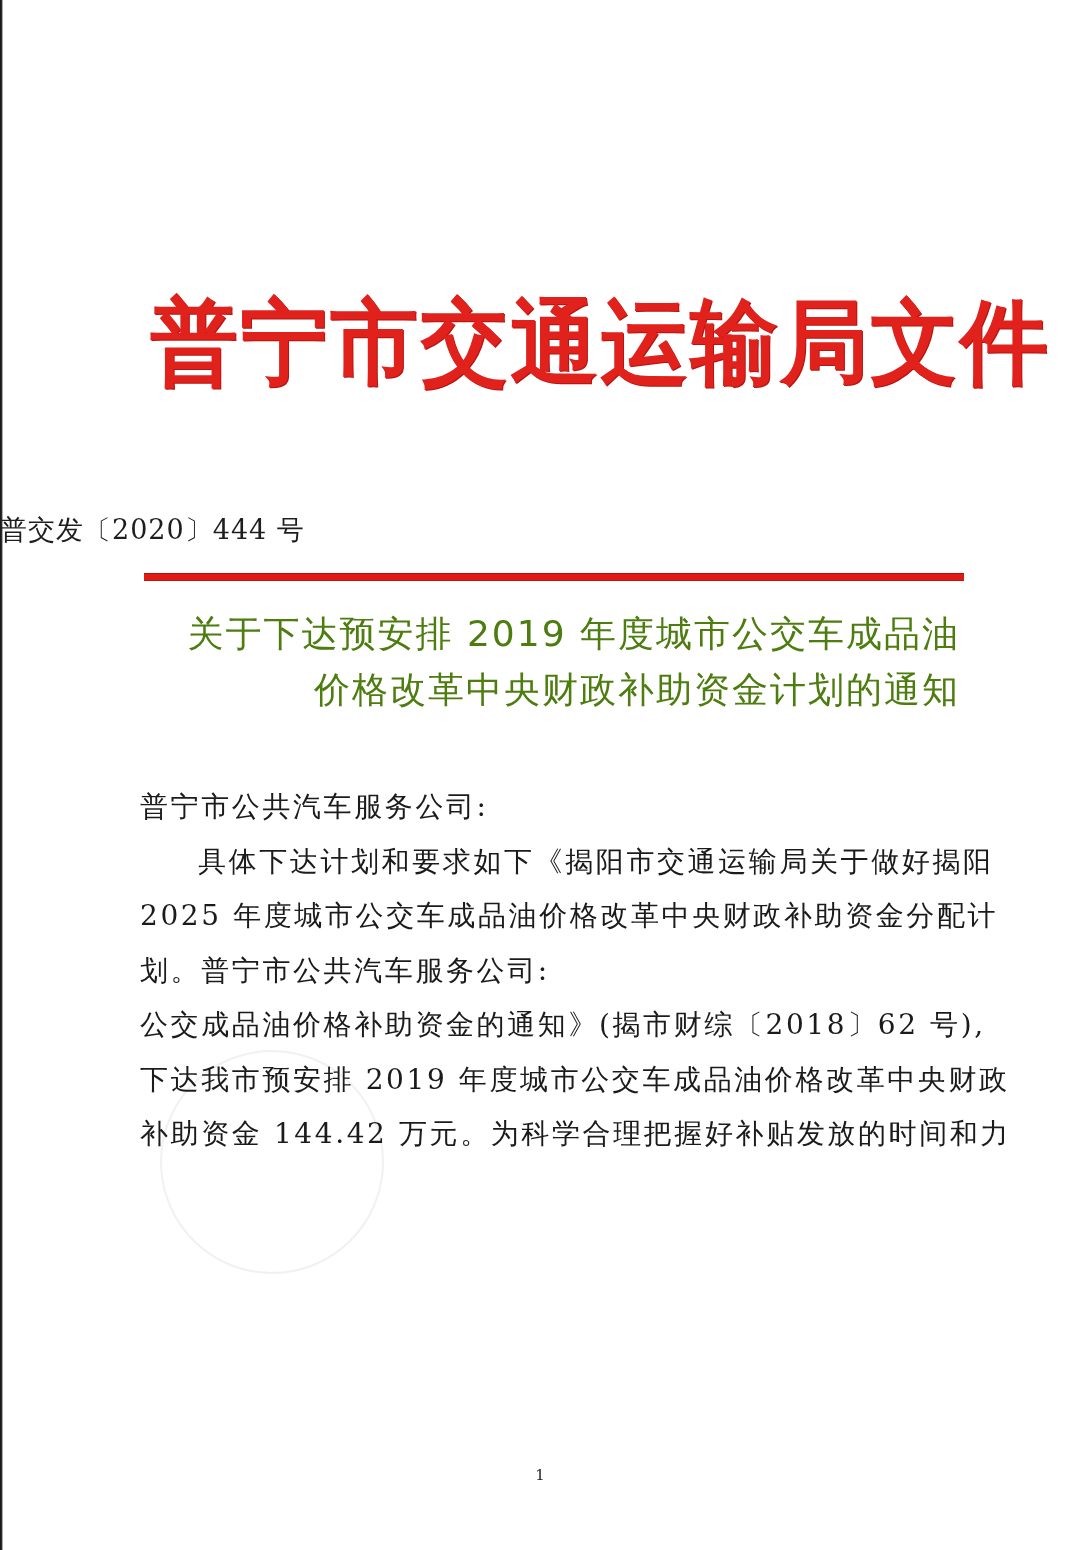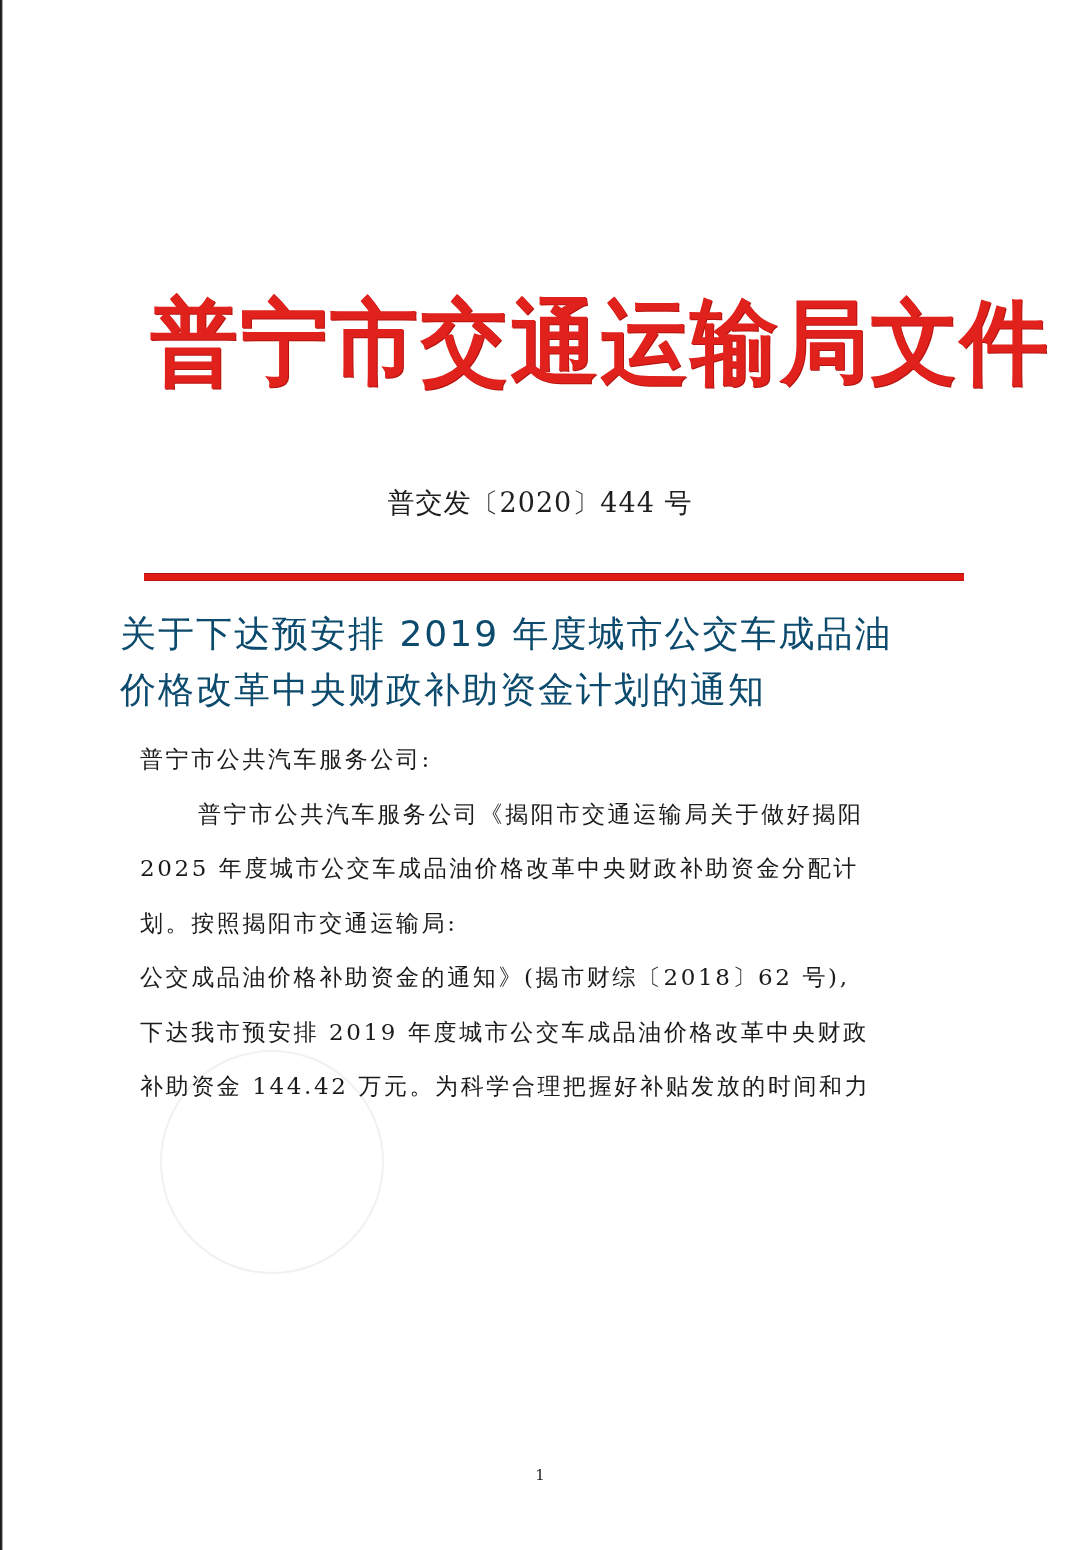--- a/index.html
+++ b/index.html
@@ -43,55 +43,54 @@
       display: inline-block;
       width: 90px;
       text-align: center;
       transform: scaleX(0.95);
       text-shadow: 1px 1px 0 #b51410;
     }
     .doc-number {
       position: absolute;
       left: 0;
       width: 1080px;
-      top: 485px;
-      text-align: center;
+      top: 512px;
       font-size: 27px;
       letter-spacing: 1px;
       color: #1e1e1e;
     }
     .red-rule {
       position: absolute;
       left: 144px;
       top: 573px;
       width: 820px;
       height: 6px;
       background: #e01a14;
       border-top: 1px solid #b0100c;
       border-bottom: 1px solid #c01410;
     }
     .notice-title {
       position: absolute;
       left: 120px;
       top: 606px;
       width: 840px;
-      text-align: left;
+      text-align: right;
       font-family: "DejaVu Sans", "Liberation Sans", sans-serif;
       font-size: 36px;
       line-height: 56px;
-      color: #0c4a6e;
+      color: #4d7c0f;
       letter-spacing: 2px;
     }
     .notice-title div { white-space: nowrap; }
     .body-text {
       position: absolute;
       left: 140px;
-      top: 732px;
+      top: 780px;
       width: 810px;
-      font-size: 23px;
+      font-size: 28px;
       line-height: 54.5px;
       color: #1b1b1b;
       letter-spacing: 2.6px;
     }
     .body-text .line {
       white-space: nowrap;
       height: 54.5px;
     }
     .body-text .indent { padding-left: 58px; }
     .seal {
@@ -138,21 +137,21 @@
 
 <div class="notice-title">
   <div>关于下达预安排 2019 年度城市公交车成品油</div>
   <div>价格改革中央财政补助资金计划的通知</div>
 </div>
 
 <div class="seal"></div>
 
 <div class="body-text">
   <div class="line">普宁市公共汽车服务公司:</div>
-  <div class="line indent">普宁市公共汽车服务公司《揭阳市交通运输局关于做好揭阳</div>
+  <div class="line indent">具体下达计划和要求如下《揭阳市交通运输局关于做好揭阳</div>
   <div class="line">2025 年度城市公交车成品油价格改革中央财政补助资金分配计</div>
-  <div class="line">划。按照揭阳市交通运输局:</div>
+  <div class="line">划。普宁市公共汽车服务公司:</div>
   <div class="line">公交成品油价格补助资金的通知》(揭市财综〔2018〕62 号),</div>
   <div class="line">下达我市预安排 2019 年度城市公交车成品油价格改革中央财政</div>
   <div class="line">补助资金 144.42 万元。为科学合理把握好补贴发放的时间和力</div>
 </div>
 
 <div class="page-number">1</div>
 
 </body></html>

